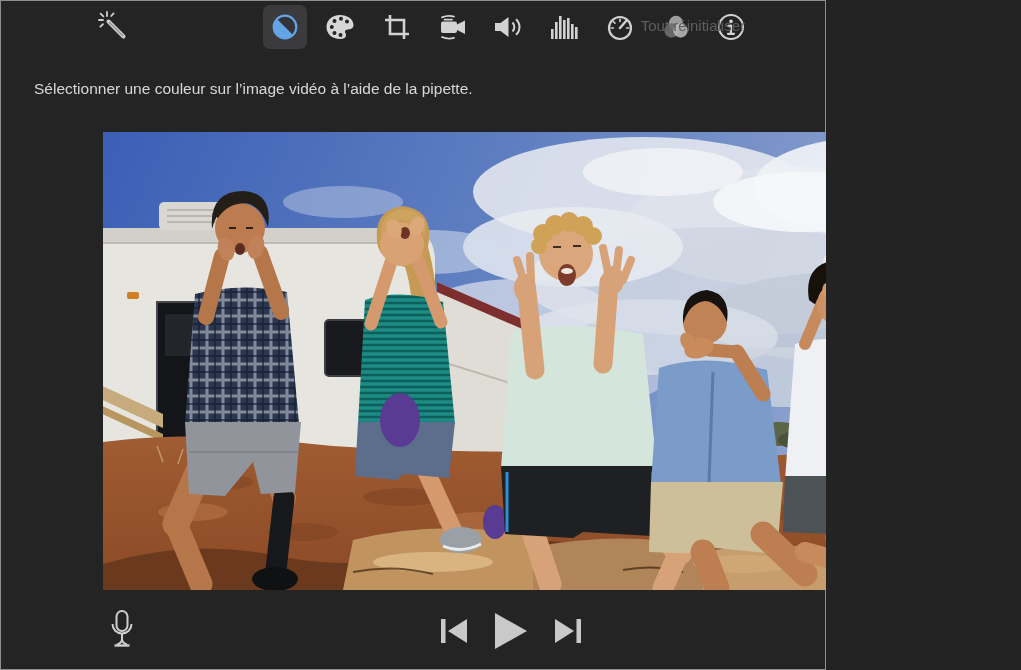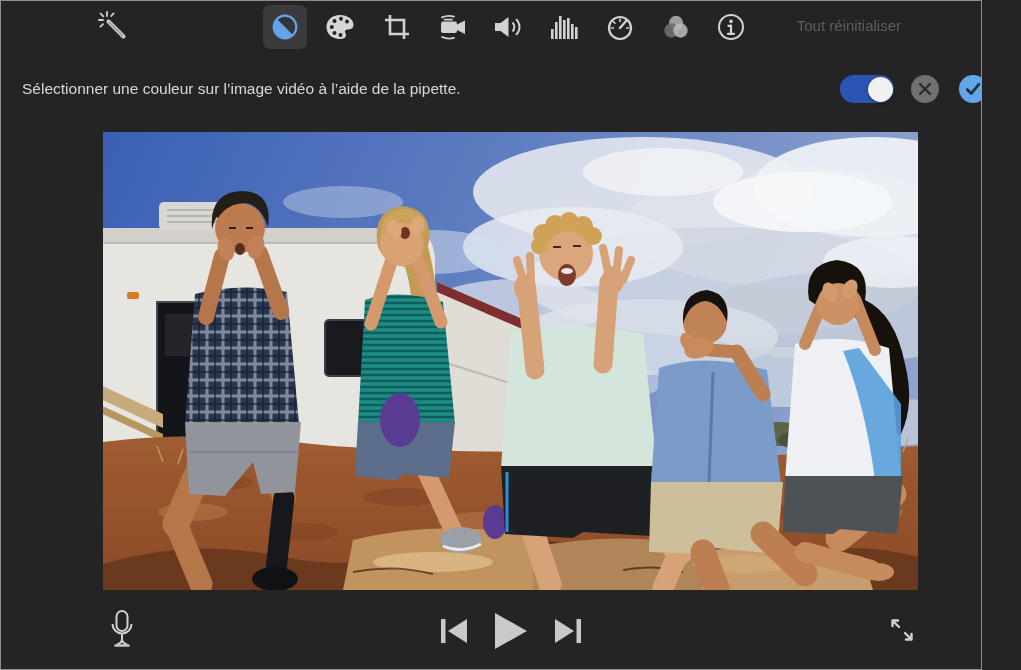--- a/index.html
+++ b/index.html
@@ -1,30 +1,30 @@
 <!DOCTYPE html>
 <html><head>
 <meta charset="utf-8">
 <style>
   html,body{margin:0;padding:0;background:#232323;}
   .app{
-    position:relative;width:982px;height:670px;background:#242424;
+    position:relative;width:826px;height:670px;background:#242424;
     font-family:"Liberation Sans",sans-serif;overflow:hidden;
     box-shadow:inset 0 0 0 1px #8f8f8f;
   }
   
   .toolbar{position:absolute;left:0;top:0;width:100%;height:56px;}
   .tool-btn{position:absolute;top:5px;width:44px;height:44px;border:none;background:transparent;
     display:flex;align-items:center;justify-content:center;border-radius:7px;padding:0;cursor:pointer;}
   .tool-btn.selected{background:#3b3b3d;}
   .tool-btn svg{display:block;}
   .reset-label{position:absolute;right:81px;top:17px;font-size:15px;color:#5e5e5e;
     background:transparent;border:none;padding:0;cursor:default;font-family:"Liberation Sans",sans-serif;}
   
-  .eyebar{position:absolute;left:0;top:62px;width:100%;height:52px;}
+  .eyebar{position:absolute;left:12px;top:62px;width:100%;height:52px;}
   .eyebar .msg{position:absolute;left:22px;top:18px;font-size:15.5px;color:#d8d8d8;}
   .toggle{position:absolute;left:840px;top:13px;width:54px;height:28px;border-radius:14px;
     background:#2b55b2;border:none;cursor:pointer;padding:0;}
   .toggle .knob{position:absolute;top:1.5px;right:1.5px;width:25px;height:25px;border-radius:50%;
     background:#f1f1f1;box-shadow:0 1px 3px rgba(0,0,0,.55);}
   .round-btn{position:absolute;top:13px;width:28px;height:28px;border-radius:50%;border:none;padding:0;
     display:flex;align-items:center;justify-content:center;cursor:pointer;}
   .btn-cancel{left:911px;background:#707070;}
   .btn-confirm{left:959px;background:#64a7e8;}
   

